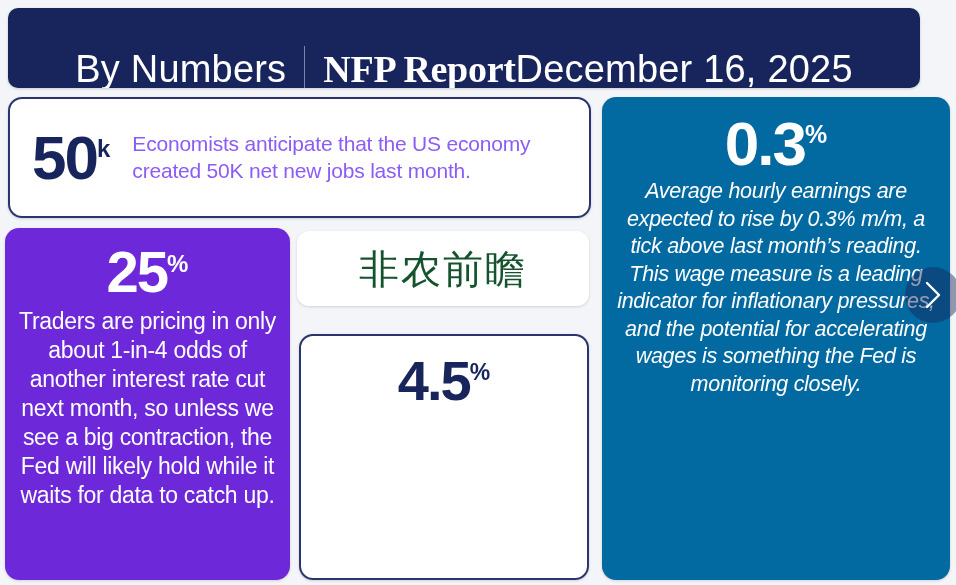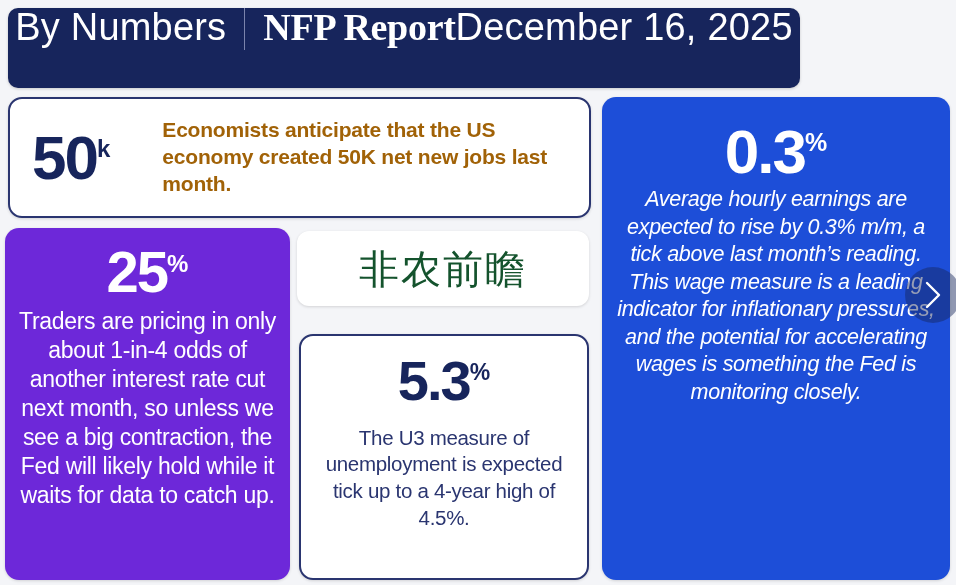--- a/index.html
+++ b/index.html
@@ -17,26 +17,26 @@
     width: 956px;
     height: 585px;
     background: #f4f5f8;
   }
 
   
   #header-bar {
     position: absolute;
     left: 8px;
     top: 8px;
-    width: 792px;
+    width: 912px;
     height: 80px;
     background: #17255c;
     border-radius: 10px;
     display: flex;
-    align-items: flex-start;
+    align-items: flex-end;
     justify-content: center;
     box-shadow: 0 1px 3px rgba(0,0,0,0.18);
     overflow: hidden;
   }
   .hdr-text {
     color: #ffffff;
     white-space: nowrap;
     font-size: 38px;
     line-height: 1;
   }
@@ -49,21 +49,20 @@
     background: #7b84ad;
     margin: 0 18px;
     vertical-align: middle;
   }
 
   
   .card {
     position: absolute;
     border-radius: 14px;
     box-shadow: 0 1px 3px rgba(0,0,0,0.14);
-    gap: 30px;
   }
   .card-outline {
     background: #ffffff;
     border: 2px solid #2a3570;
   }
 
   
   #card-jobs {
     left: 8px;
     top: 97px;
@@ -82,24 +81,24 @@
     flex: 0 0 auto;
     margin-right: 22px;
   }
   #card-jobs .stat sup {
     font-size: 24px;
     font-weight: 700;
     vertical-align: super;
     letter-spacing: 0;
   }
   #card-jobs .body {
-    color: #a16207;
+    color: #8b5cf6;
     font-size: 21px;
     line-height: 1.28;
-    font-weight: 700;
+    font-weight: 400;
     letter-spacing: -0.2px;
   }
 
   
   #card-ratecut {
     left: 5px;
     top: 228px;
     width: 285px;
     height: 352px;
     background: #6d28d9;
@@ -177,23 +176,23 @@
     line-height: 1.3;
     letter-spacing: -0.3px;
   }
 
   
   #card-earnings {
     left: 602px;
     top: 97px;
     width: 348px;
     height: 483px;
-    background: #1d4ed8;
+    background: #0369a1;
     border: none;
-    padding: 22px 12px 10px 12px;
+    padding: 14px 12px 10px 12px;
     text-align: center;
     color: #ffffff;
     overflow: hidden;
   }
   #card-earnings .stat {
     font-weight: 700;
     font-size: 62px;
     line-height: 1.05;
     letter-spacing: -2px;
   }
@@ -265,23 +264,22 @@
     </div>
     <div class="body">Traders are pricing in only about 1-in-4 odds of another interest rate cut next month, so unless we see a big contraction, the Fed will likely hold while it waits for data to catch up.</div>
   </div>
 
   <div id="card-cn-title" class="card">
     <span class="cn">非农前瞻</span>
   </div>
 
   <div id="card-u3" class="card card-outline">
     <div class="stat">
-      <span>5.3</span><sup>%</sup>
-    </div>
-    <div class="body">The U3 measure of unemployment is expected tick up to a 4-year high of 4.5%.</div>
+      <span>4.5</span><sup>%</sup>
+    </div>
   </div>
 
   <div id="card-earnings" class="card">
     <div class="stat">
       <span>0.3</span><sup>%</sup>
     </div>
     <div class="body">Average hourly earnings are expected to rise by 0.3% m/m, a tick above last month’s reading. This wage measure is a leading indicator for inflationary pressures, and the potential for accelerating wages is something the Fed is monitoring closely.</div>
   </div>
 
   <div id="carousel-next">

